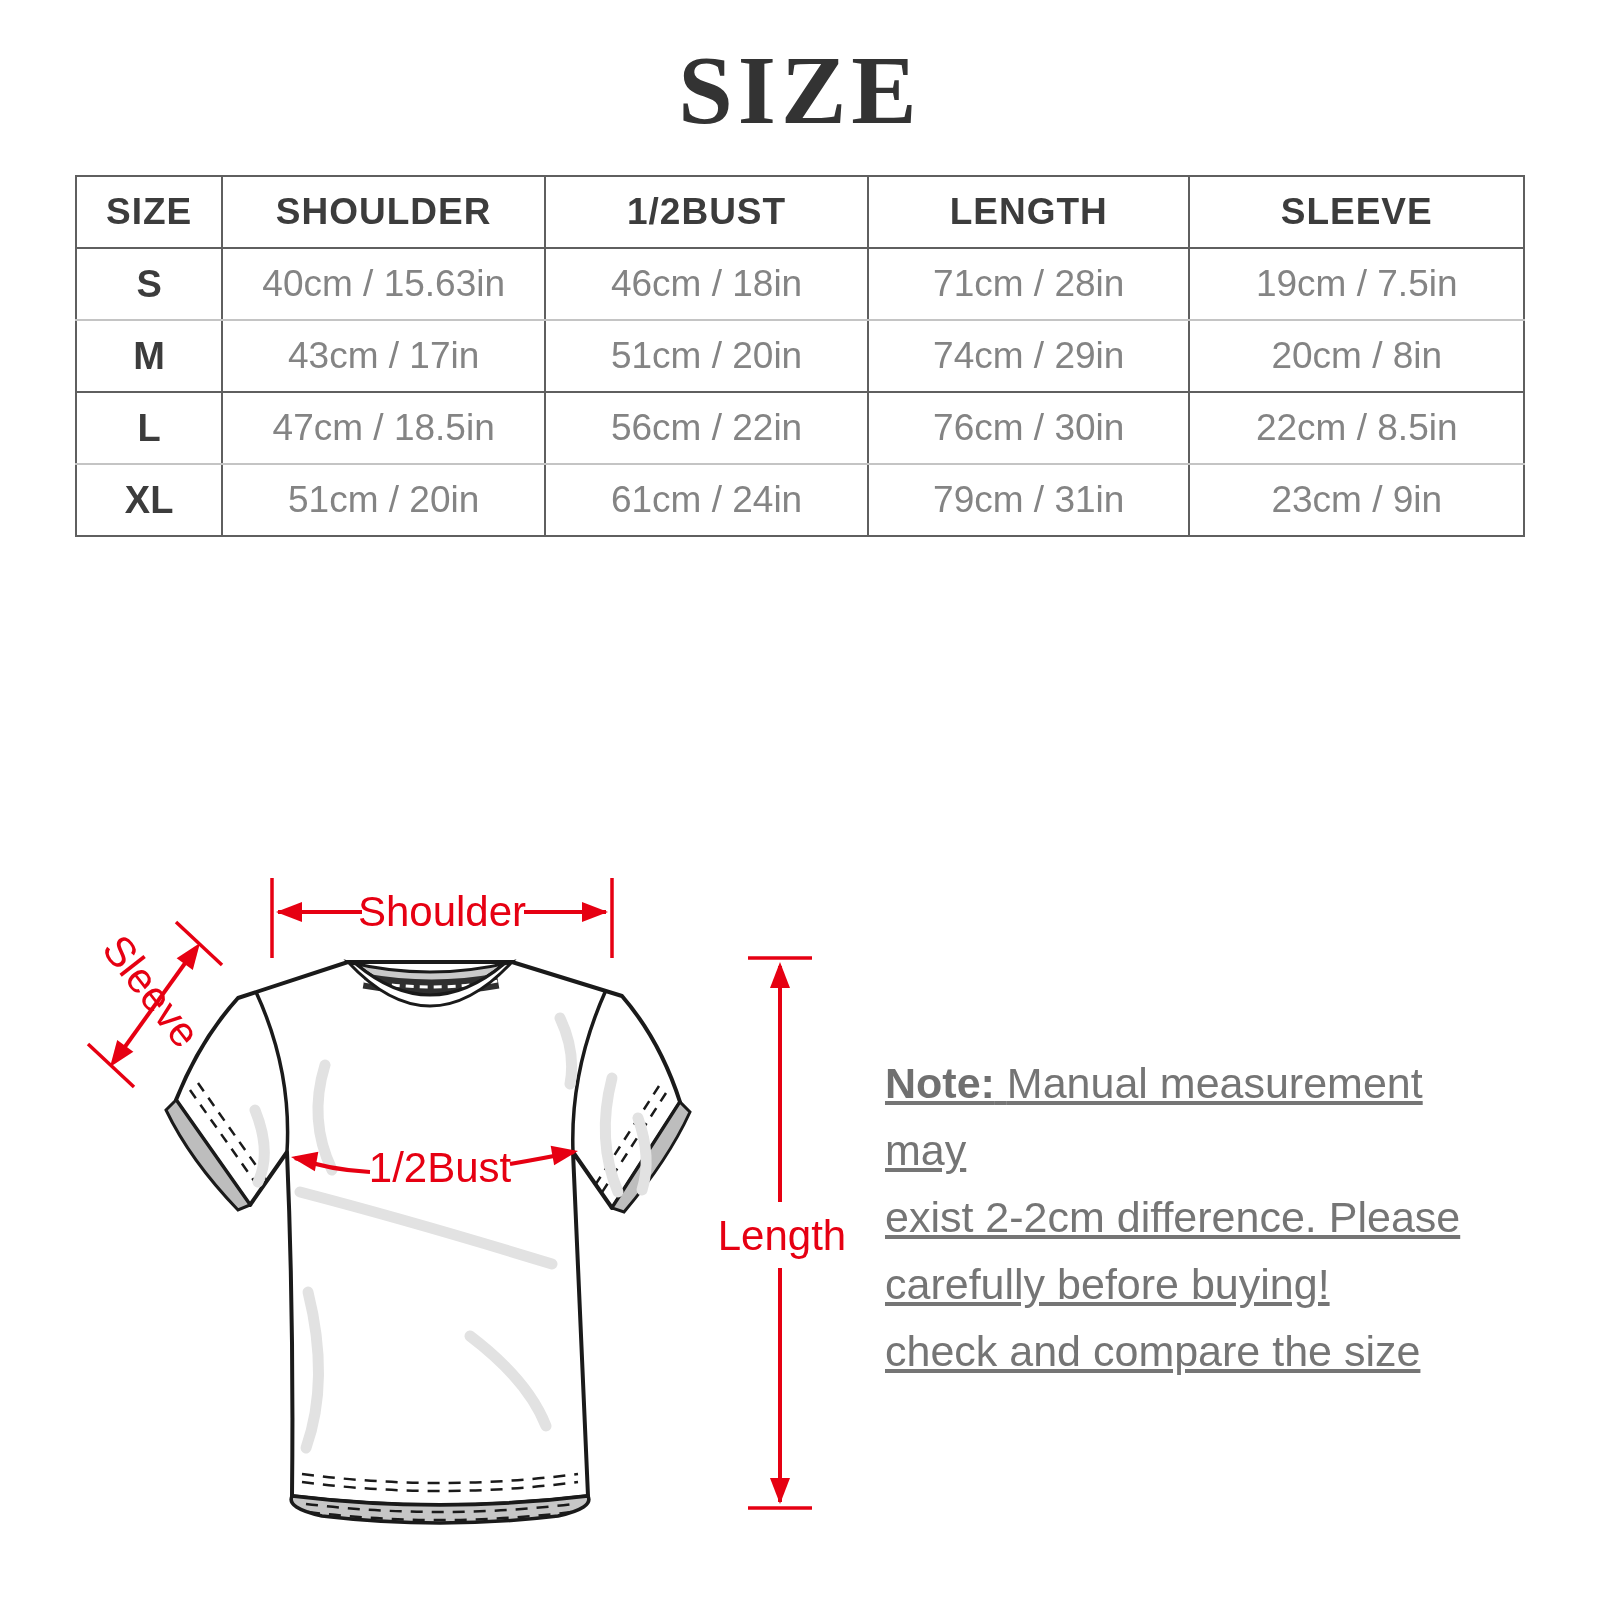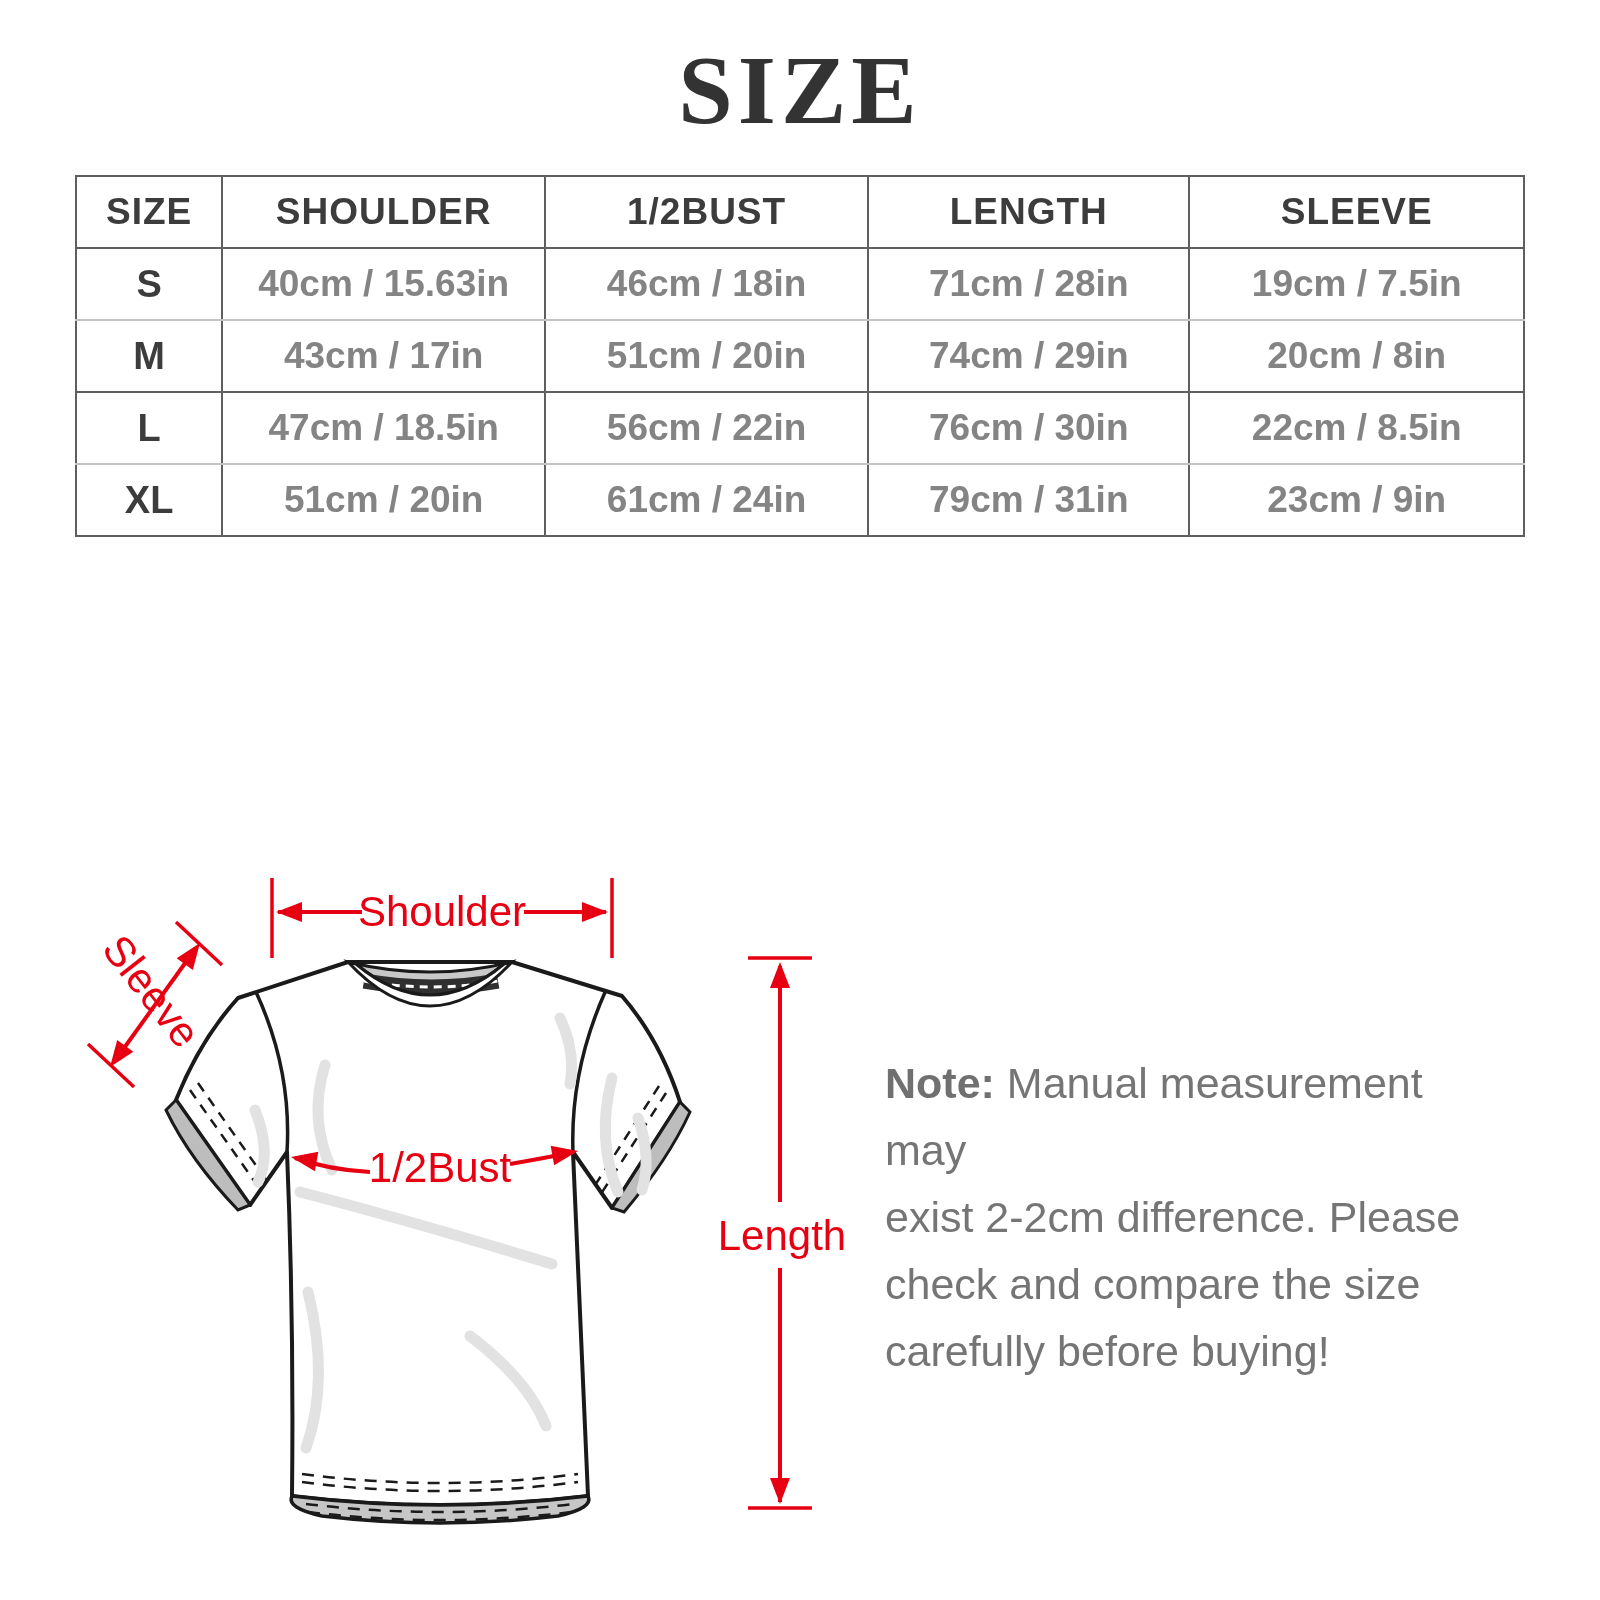--- a/index.html
+++ b/index.html
@@ -12,29 +12,29 @@
          font-weight:bold;font-size:98px;color:#333333;letter-spacing:5px;}
 
   
   .size-table{position:absolute;left:75px;top:175px;width:1450px;
               border-collapse:collapse;table-layout:fixed;}
   .size-table td,.size-table th{border:2px solid #5f5f5f;height:70px;
               text-align:center;vertical-align:middle;padding:0;
               white-space:nowrap;overflow:hidden;}
   .size-table th{font-size:37px;font-weight:bold;color:#3c3c3c;letter-spacing:1px;}
   .size-table td.sz{font-size:38px;font-weight:bold;color:#3c3c3c;}
-  .size-table td.val{font-size:37px;font-weight:bold;color:#848484;}
+  .size-table td.val{font-size:37px;font-weight:normal;color:#848484;}
   tr.light-sep td{border-bottom-color:#c4c4c4;}
 
   
   .diagram-svg{position:absolute;left:0;top:840px;width:1600px;height:760px;}
 
   
   .note{position:absolute;left:885px;top:1050px;width:620px;
-        font-size:43px;line-height:67px;color:#757575;}
+        font-size:43px;line-height:67px;color:#757575;text-decoration:underline;}
   .note b{font-weight:bold;color:#707070;}
 </style>
 </head>
 <body>
 
 <div class="title">SIZE</div>
 
 <table class="size-table">
   <colgroup>
     <col style="width:10.1%">
@@ -165,15 +165,15 @@
       <polygon stroke="none" points="0,0 -10,26 10,26" transform="translate(780,122)"></polygon>
       <polygon stroke="none" points="0,0 -10,-26 10,-26" transform="translate(780,664)"></polygon>
       <text x="782" y="410" text-anchor="middle" stroke="none" font-size="42" font-family="Liberation Sans, sans-serif">Length</text>
     </g>
   </g>
 </svg>
 
 <div class="note">
   <div><b>Note:</b> <span>Manual measurement may</span></div>
   <div>exist 2-2cm difference. Please</div>
+  <div>carefully before buying!</div>
   <div>check and compare the size</div>
-  <div>carefully before buying!</div>
 </div>
 
 </body></html>

